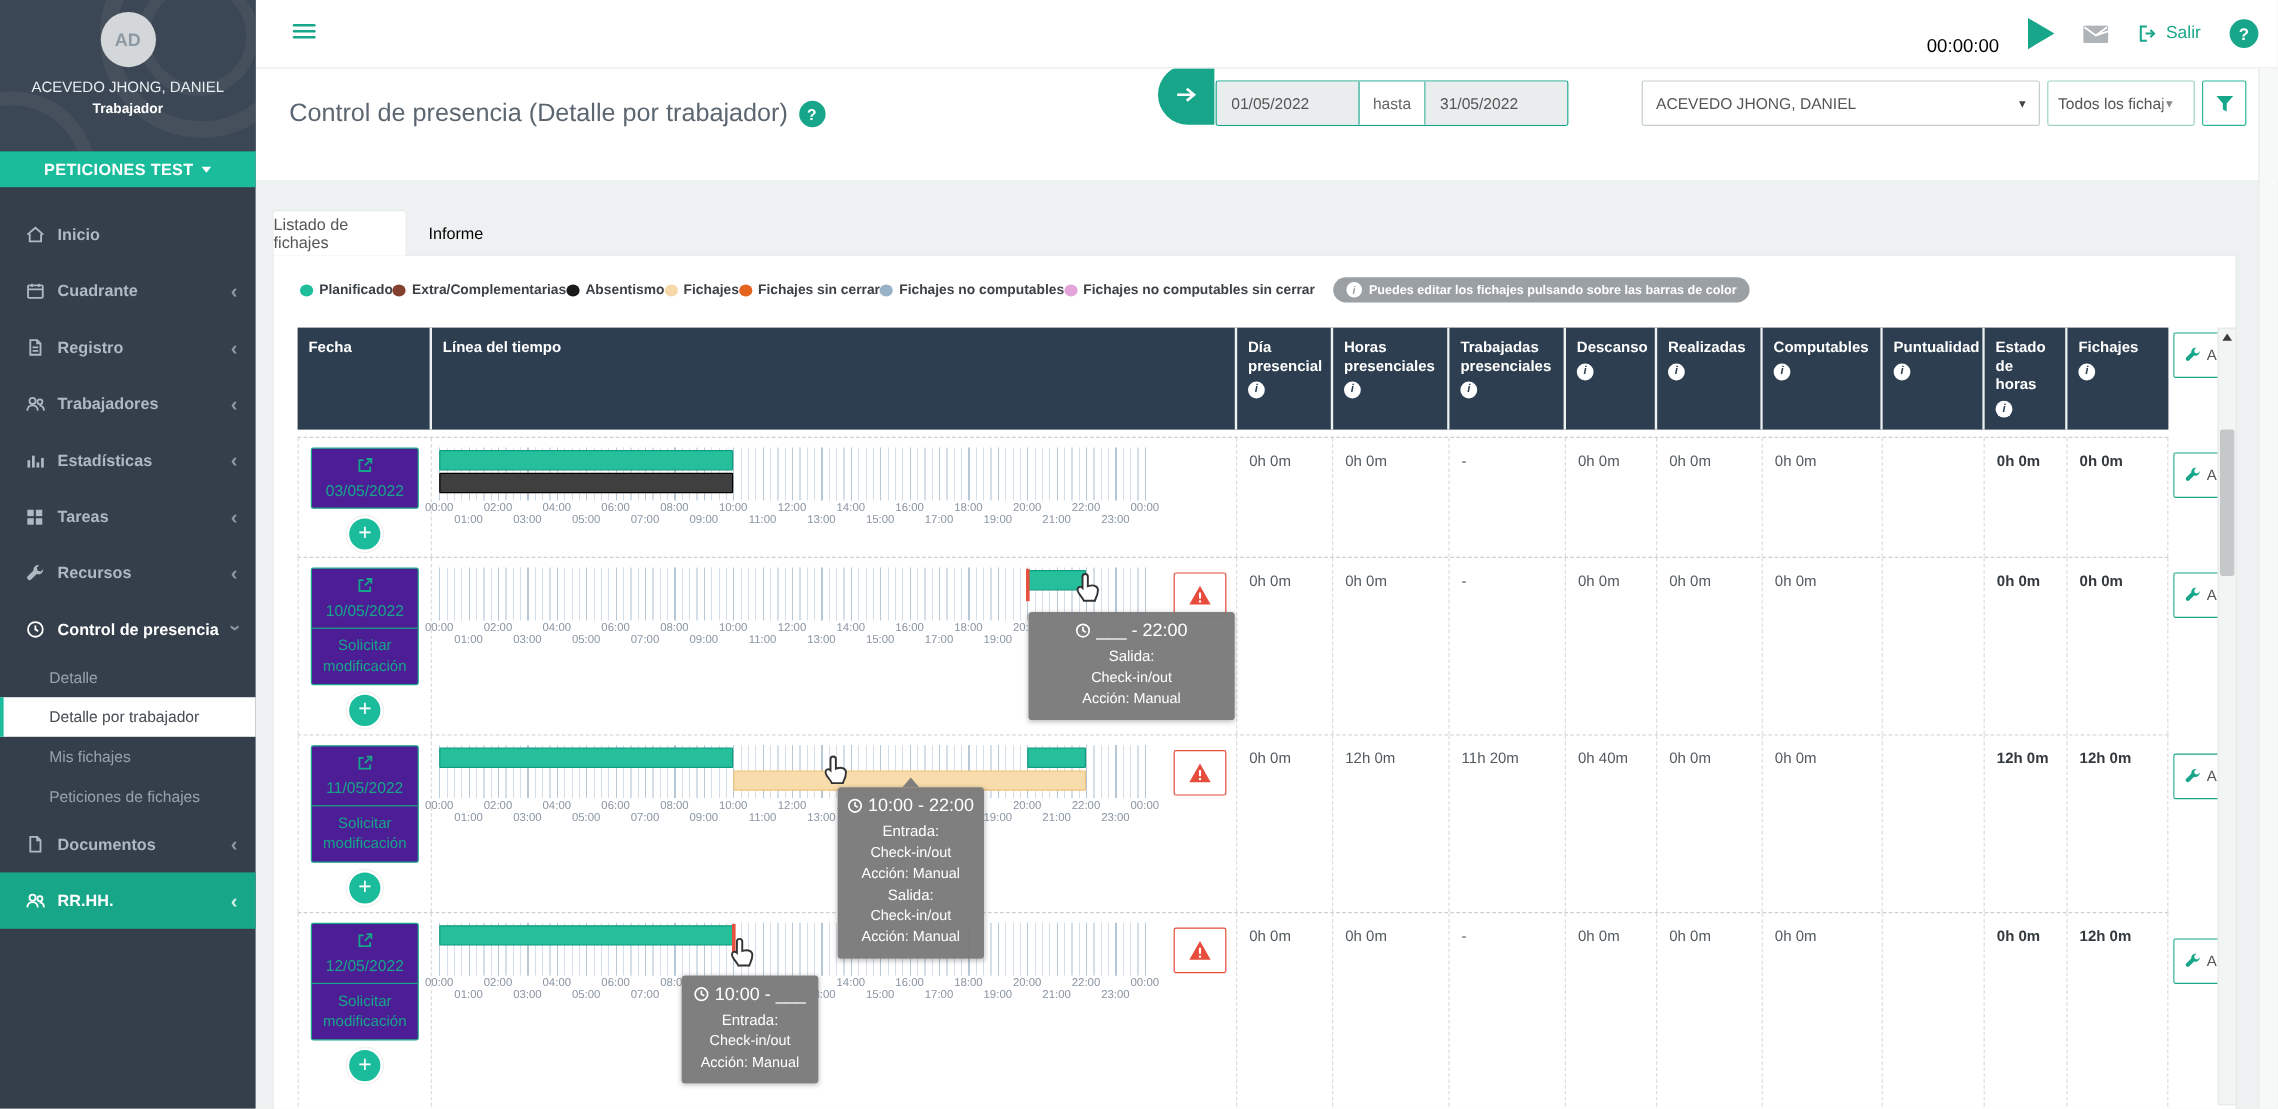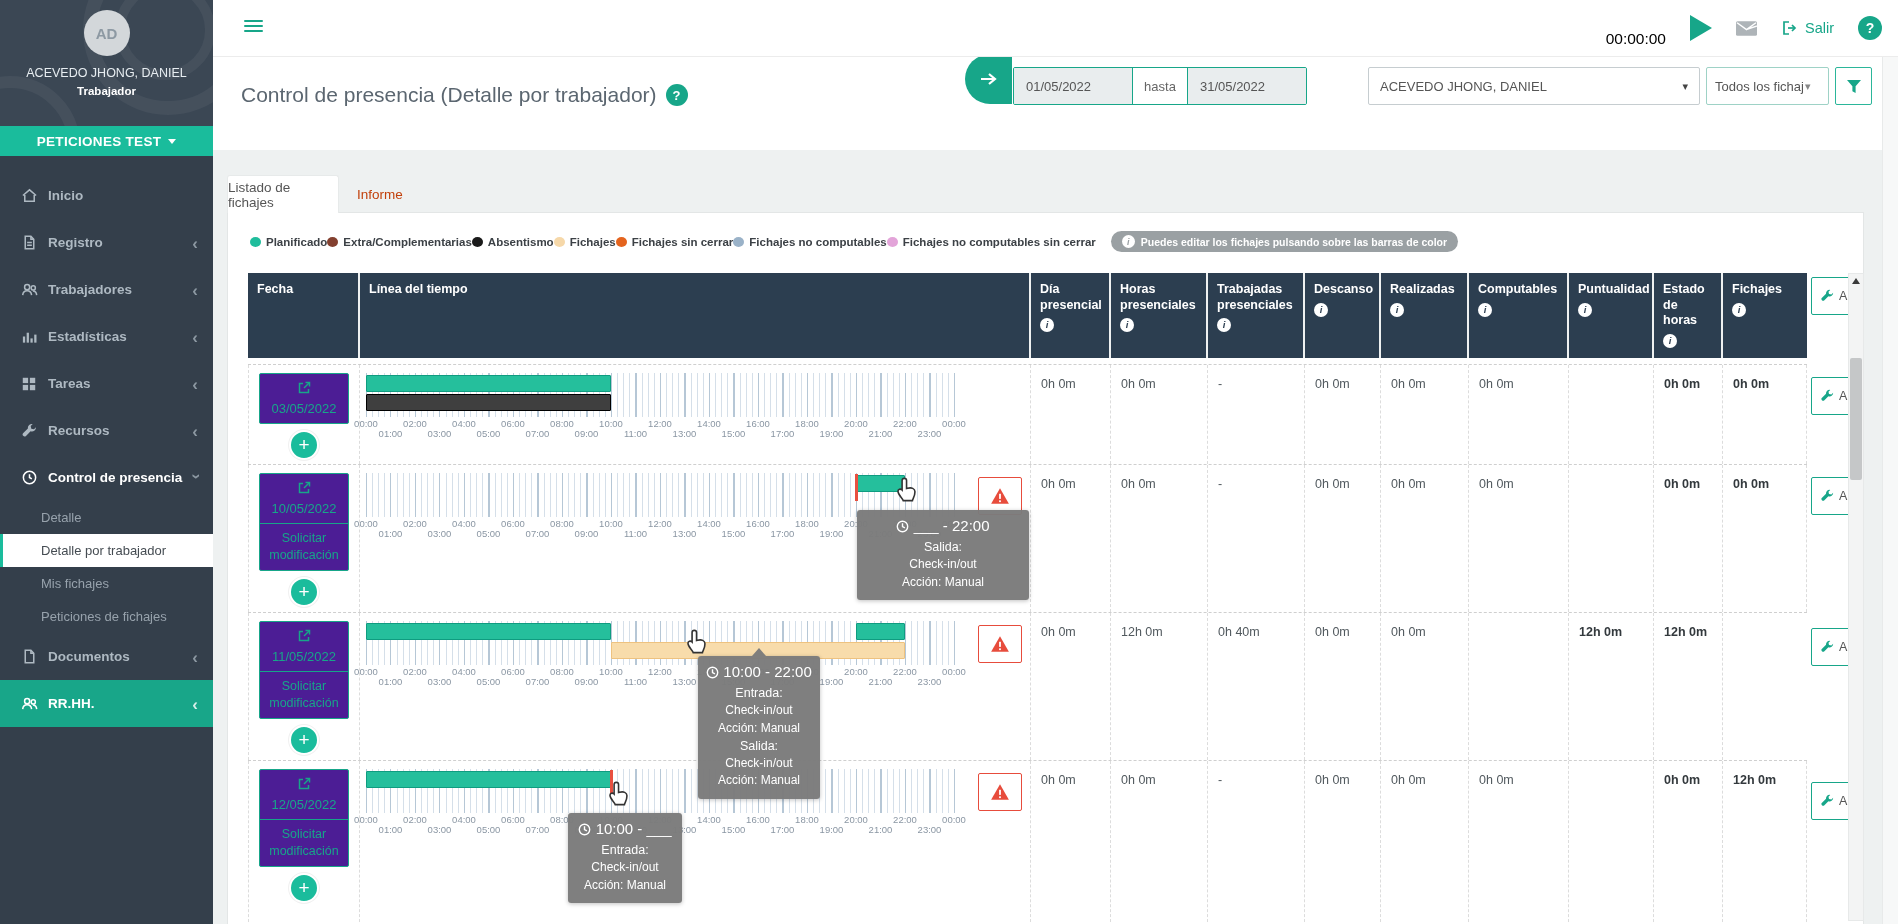--- a/index.html
+++ b/index.html
@@ -54,21 +54,21 @@
   .emp-select { position:absolute; left:1155px; top:10px; width:332px; height:38px; border:1px solid #c6cdd0; border-radius:2px; background:#fff; display:flex; align-items:center; padding:0 11px; font-size:13px; color:#555; cursor:pointer; }
   .emp-select .caret { margin-left:auto; color:#444; font-size:11px; }
   .type-select { position:absolute; left:1493px; top:10px; width:123px; height:38px; border:1px solid #9ed2c6; border-radius:2px; background:#fff; display:flex; align-items:center; padding:0 8px; font-size:13px; color:#555; cursor:pointer; }
   .type-txt { overflow:hidden; white-space:nowrap; width:88px; }
   .type-select .caret { color:#888; font-size:11px; margin-left:2px; }
   .funnel-btn { position:absolute; left:1622px; top:10px; width:37px; height:38px; border:1px solid #2bb69a; border-radius:2px; background:#fff; display:flex; align-items:center; justify-content:center; cursor:pointer; }
 
   
   .content { position:absolute; left:213px; top:150px; right:0; bottom:0; background:#eef1f1; }
   .tab-active { position:absolute; left:14px; top:25px; width:112px; height:38px; background:#fff; border:1px solid #e7eaea; border-bottom:none; border-radius:3px 3px 0 0; display:flex; align-items:center; justify-content:center; font-size:13.5px; color:#555; cursor:pointer; z-index:2; }
-  .tab-informe { position:absolute; left:130px; top:25px; height:38px; display:flex; align-items:center; padding:0 14px; font-size:13.5px; color:#c2410c; cursor:pointer; }
+  .tab-informe { position:absolute; left:130px; top:25px; height:38px; display:flex; align-items:center; padding:0 14px; font-size:13.5px; color:#000000; cursor:pointer; }
   .card { position:absolute; left:14px; top:62px; width:1637px; height:720px; background:#fff; border:1px solid #e3e6e6; }
 
   
   .legend { position:absolute; left:22px; top:18px; right:16px; display:flex; align-items:center; gap:15px; font-size:11.5px; color:#3c4146; white-space:nowrap; }
   .leg-item { display:flex; align-items:center; gap:5px; font-weight:bold; }
   .leg-dot { width:11px; height:10px; border-radius:50%; flex:0 0 auto; }
   .leg-note { background:#9aa0a3; color:#fff; border-radius:12px; padding:4px 11px; font-size:10.5px; font-weight:bold; display:flex; gap:6px; align-items:center; }
   .note-i { width:13px; height:13px; border-radius:50%; background:#fff; color:#9aa0a3; font-size:9px; font-style:italic; display:flex; align-items:center; justify-content:center; flex:0 0 auto; }
 
   
@@ -141,20 +141,30 @@
   </div>
   <nav class="nav">
     <div class="nav-item">
       <span class="nav-ic">
           <svg width="17" height="17" viewBox="0 0 18 18" fill="none" stroke-width="1.6">
             <path d="M2 9 9 3l7 6"></path>
             <path d="M4 8.5V15h10V8.5"></path>
           </svg>
         </span>
       <span>Inicio</span>
+    </div>
+    <div class="nav-item">
+      <span class="nav-ic">
+          <svg width="17" height="17" viewBox="0 0 18 18" fill="none" stroke-width="1.6">
+            <rect x="2.5" y="4" width="13" height="11" rx="1"></rect>
+            <path d="M2.5 7.5h13M6 2.5v3M12 2.5v3"></path>
+          </svg>
+        </span>
+      <span>Cuadrante</span>
+      <span class="chev"></span>
     </div>
     <div class="nav-item">
       <span class="nav-ic">
           <svg width="17" height="17" viewBox="0 0 18 18" fill="none" stroke-width="1.6">
             <path d="M4.5 2.5h6l3 3v10h-9z"></path>
             <path d="M10.5 2.5v3h3M6.5 9h5M6.5 12h5"></path>
           </svg>
         </span>
       <span>Registro</span>
       <span class="chev"></span>
@@ -560,20 +570,21 @@
               <div class="warn-box">
                 <svg width="20" height="18" viewBox="0 0 18 16">
                   <path d="M9 1 17 15H1z" fill="#e74c3c"></path>
                   <rect x="8.2" y="6" width="1.6" height="4.6" fill="#fff"></rect>
                   <rect x="8.2" y="11.9" width="1.6" height="1.6" fill="#fff"></rect>
                 </svg>
               </div>
             </div>
             <div class="cell val">0h 0m</div>
             <div class="cell val">12h 0m</div>
+            <div class="cell val">11h 20m</div>
             <div class="cell val">0h 40m</div>
             <div class="cell val">0h 0m</div>
             <div class="cell val">0h 0m</div>
             <div class="cell val"></div>
             <div class="cell val b">12h 0m</div>
             <div class="cell val b">12h 0m</div>
           </div>
           <div class="trow" style="height:168px">
             <div class="cell fecha">
               <div class="date-box">

